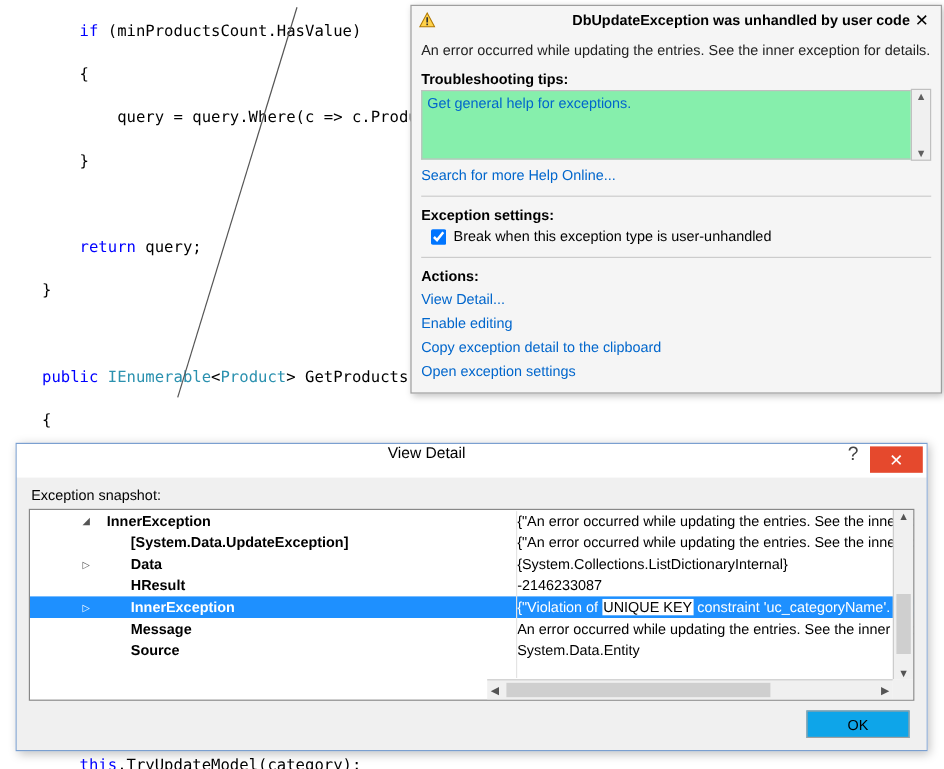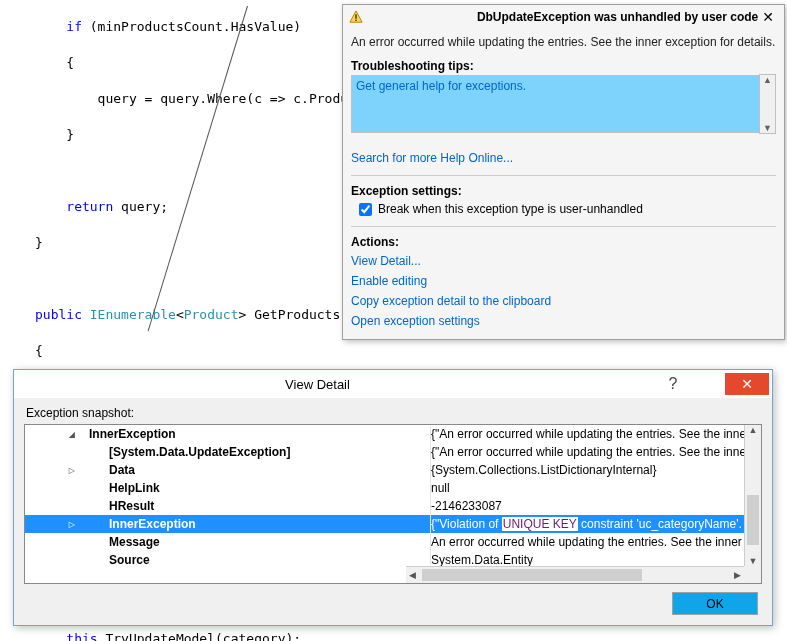--- a/index.html
+++ b/index.html
@@ -16,50 +16,50 @@
 
   
   .ex-popup { position: absolute; top: 4px; left: 342px; width: 443px; background: #f5f5f5; border: 1px solid #9e9e9e; box-shadow: 2px 2px 6px rgba(0,0,0,.25); z-index: 3; }
   .ex-popup .titlebar { display: flex; align-items: center; padding: 4px 6px; text-align: right; }
   .ex-popup .titlebar .warn-icon { width: 14px; height: 14px; margin-right: 6px; }
   .ex-popup .titlebar .title { font-weight: bold; flex: 1; }
   .ex-popup .titlebar .close { font-family: Arial, sans-serif; font-size: 14px; padding: 0 4px; cursor: pointer; }
   .ex-popup .body { padding: 4px 8px 8px 8px; }
   .ex-popup .msg { padding: 2px 0 6px 0; font-size: 12px; color: #222; }
   .ex-popup .section-heading { font-weight: bold; padding: 4px 0 2px 0; }
-  .ex-popup .tips-box { background: #7dd3fc; border: 1px solid #c0c0c0; border-right: none; height: 58px; padding: 3px 4px; position: relative; margin-bottom: 14px; }
+  .ex-popup .tips-box { background: #86efac; border: 1px solid #c0c0c0; border-right: none; height: 58px; padding: 3px 4px; position: relative; margin-bottom: 2px; }
   .ex-popup .tips-scroll { position: absolute; right: -17px; top: -1px; bottom: -1px; width: 17px; background: #f0f0f0; border: 1px solid #c0c0c0; display: flex; flex-direction: column; justify-content: space-between; align-items: center; color: #606060; font-size: 9px; }
   .ex-popup .tips-box-wrap { position: relative; margin-right: 17px; }
   .link { color: #0066cc; cursor: pointer; }
   .ex-popup .hr { border-top: 1px solid #ccc; margin: 6px 0 4px 0; }
   .ex-popup .check-row { display: flex; align-items: center; padding: 2px 0 4px 0; }
   .ex-popup .check-row input { margin: 0 6px 0 8px; }
   .ex-popup .action-link { display: block; padding: 3px 0; }
 
   
   .vd-dialog { position: absolute; left: 13px; top: 369px; width: 760px; border: 1px solid #7a9fd0; background: #fff; box-shadow: 2px 2px 8px rgba(0,0,0,.25); z-index: 4; }
-  .vd-titlebar { height: 28px; background: #fff; display: flex; align-items: center; gap: 38px; }
+  .vd-titlebar { height: 28px; background: #fff; display: flex; align-items: flex-start; }
   .vd-titlebar .vd-title { flex: 1; text-align: center; font-size: 13px; }
   .vd-titlebar .help { width: 28px; text-align: center; font-size: 16px; color: #444; cursor: pointer; }
   .vd-titlebar .vd-close { width: 44px; height: 22px; margin: 2px 3px 2px 0; background: #e5492d; color: #fff; display: flex; align-items: center; justify-content: center; font-size: 14px; cursor: pointer; }
   .vd-body { background: #f0f0f0; padding: 8px 10px 10px 10px; }
   .vd-label { padding: 0 0 4px 2px; }
   .vd-grid-wrap { position: relative; background: #fff; border: 1px solid #888; height: 160px; overflow: hidden; }
   .vd-grid { width: 100%; }
   .vd-row { display: flex; height: 18px; align-items: center; font-size: 12px; }
   .vd-row .exp { width: 56px; display: flex; justify-content: flex-end; align-items: center; font-size: 10px; color: #555; padding-right: 6px; }
   .vd-row .name { width: 350px; padding-left: 8px; font-weight: bold; }
   .vd-row .val  { flex: 1; white-space: nowrap; overflow: hidden; }
   .vd-row.indent1 .name { padding-left: 28px; }
   .vd-row.indent0 .exp::before { content: "◢"; font-size: 8px; }
   .vd-row.has-child .exp::before { content: "▷"; font-size: 8px; }
   .vd-row.sel { background: #1e90ff; color: #fff; }
   .vd-row.sel .exp { color: #fff; }
   .selword { background: #cfe3ff; color: #000; padding: 0 1px; }
-  .vd-row.sel .selword { background: #fff; color: #701a75; }
+  .vd-row.sel .selword { background: #fff; color: #000000; }
   .vd-scroll-v { position: absolute; right: 0; top: 0; bottom: 17px; width: 17px; background: #f0f0f0; border-left: 1px solid #ccc; display: flex; flex-direction: column; justify-content: space-between; align-items: center; font-size: 9px; color: #555; }
   .vd-scroll-v .thumb { position: absolute; left: 2px; right: 2px; top: 70px; height: 50px; background: #cfcfcf; }
   .vd-scroll-h { position: absolute; left: 381px; right: 17px; bottom: 0; height: 17px; background: #f0f0f0; border-top: 1px solid #ccc; display: flex; justify-content: space-between; align-items: center; font-size: 9px; color: #555; }
   .vd-scroll-h .thumb { position: absolute; top: 2px; bottom: 2px; left: 16px; width: 220px; background: #cfcfcf; }
   .vd-scroll-corner { position: absolute; right: 0; bottom: 0; width: 17px; height: 17px; background: #f0f0f0; }
   .vd-buttons { display: flex; justify-content: flex-end; padding: 8px 4px 0 0; }
   .vd-buttons button { width: 86px; height: 23px; background: #0ea5e9; border: 1px solid #a0a0a0; font-family: inherit; font-size: 12px; cursor: pointer; }
   .vd-divider { position: absolute; top: 1px; bottom: 18px; left: 405px; width: 1px; background: #e4e4e4; }
 </style>
 </head>
@@ -155,25 +155,20 @@
             <span class="name">[System.Data.UpdateException]</span>
             <span class="val">{"An error occurred while updating the entries. See the inner exceptio</span>
           </div>
           <div class="vd-row indent1 has-child">
             <span class="exp"></span>
             <span class="name">Data</span>
             <span class="val">{System.Collections.ListDictionaryInternal}</span>
           </div>
           <div class="vd-row indent1">
             <span class="exp"></span>
-            <span class="name">HelpLink</span>
-            <span class="val">null</span>
-          </div>
-          <div class="vd-row indent1">
-            <span class="exp"></span>
             <span class="name">HResult</span>
             <span class="val">-2146233087</span>
           </div>
           <div class="vd-row indent1 sel has-child">
             <span class="exp"></span>
             <span class="name">InnerException</span>
             <span class="val">{"Violation of <span class="selword">UNIQUE KEY</span> constraint 'uc_categoryName'. Cannot ins</span>
           </div>
           <div class="vd-row indent1">
             <span class="exp"></span>

